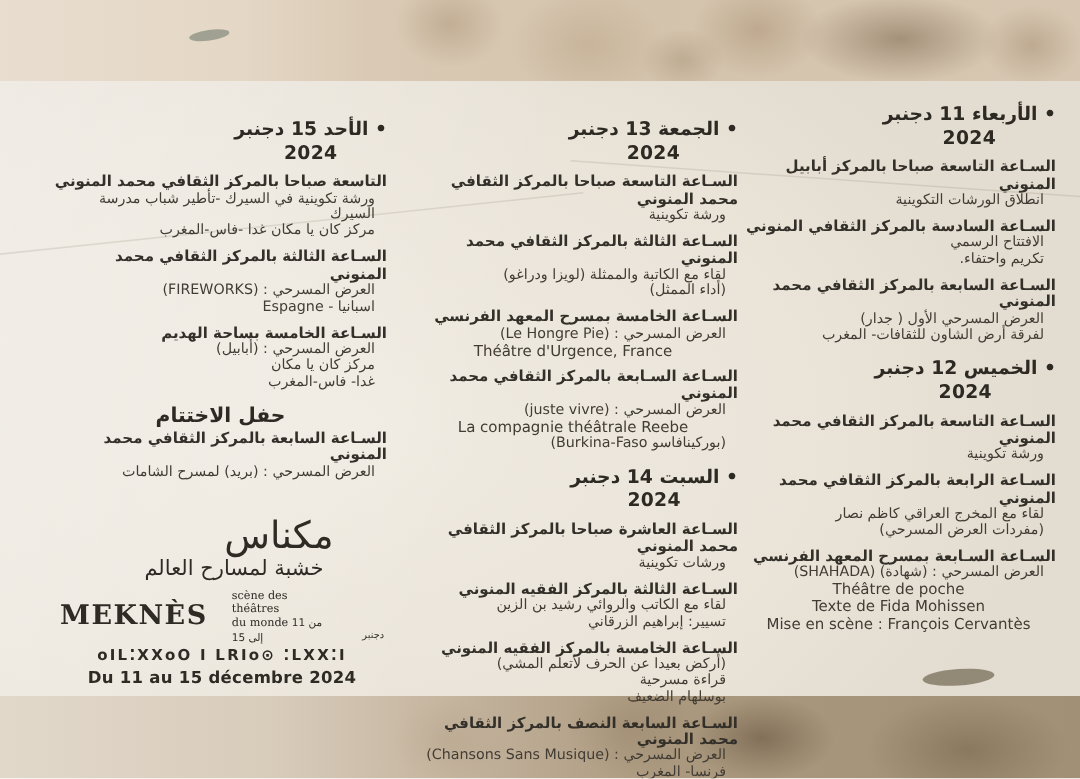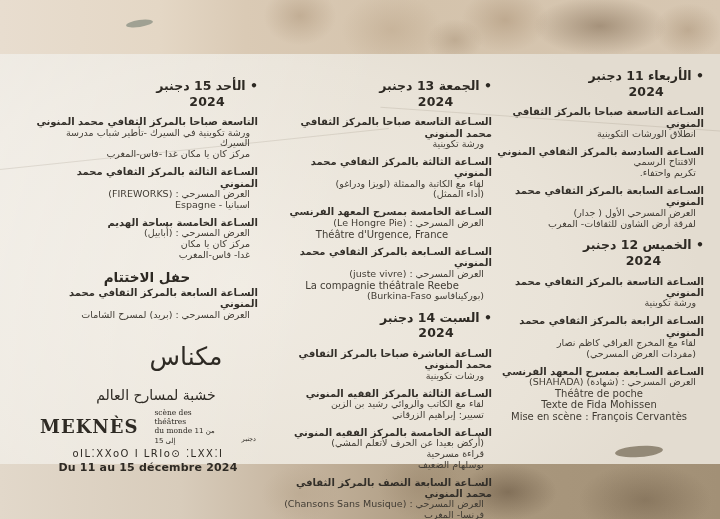--- a/index.html
+++ b/index.html
@@ -55,27 +55,27 @@
   .ln.b{font-weight:bold;font-size:10px;color:#332f29;}
   .para .ln:not(.b):not(.lat){padding-right:8px;}
   .ln.lat{direction:ltr;text-align:center;font-size:10px;}
   .block.date{width:fit-content;margin:8px 0 7px;}
   .block.date:first-child{margin-top:0;}
   .date .ln{font-weight:bold;font-size:12.5px;line-height:1.25;color:#2d2923;letter-spacing:.2px;}
   .date .d2{text-align:center;}
   
   .logo{position:absolute;left:40px;top:344px;width:216px;text-align:center;color:#2e2a24;}
   .logo-ar-big{font-size:25px;line-height:1.05;transform:translateX(38px);}
-  .logo-ar-sub{font-size:14px;margin-top:17px;transform:translateX(8px);}
+  .logo-ar-sub{font-size:14px;margin-top:1px;transform:translateX(8px);}
   .logo-row{margin-top:5px;display:flex;align-items:center;justify-content:center;gap:16px;direction:ltr;}
   .logo-latin{font-family:"DejaVu Serif","Liberation Serif",serif;font-size:18px;font-weight:600;letter-spacing:1px;}
   .logo-small{font-family:"DejaVu Serif","Liberation Serif",serif;font-size:7.5px;line-height:1.2;text-align:left;}
   .logo-small .ar-sm{font-family:"DejaVu Sans",sans-serif;font-size:7px;}
   .ar-month{font-size:6.5px;align-self:flex-end;margin-bottom:2px;}
-  .logo-tifinagh{font-size:10px;font-weight:normal;letter-spacing:1.5px;margin-top:3px;white-space:nowrap;}
+  .logo-tifinagh{font-size:10px;font-weight:bold;letter-spacing:1.5px;margin-top:3px;white-space:nowrap;}
   .logo-fr-dates{font-size:11px;font-weight:bold;margin-top:2px;letter-spacing:.2px;}
 </style>
 </head>
 <body>
 
 <div class="stage">
   <div class="bg-top"></div>
   <div class="bg-right"></div>
   <div class="bg-bottom"></div>
   <div class="crease c1"></div>
@@ -161,21 +161,21 @@
         <div class="ln">العرض المسرحي : (Chansons Sans Musique)</div>
         <div class="ln">فرنسا- المغرب</div>
       </div>
     </div>
   <div class="col col-right">
       <div class="block date">
         <div class="ln d1">• الأربعاء 11 دجنبر</div>
         <div class="ln d2">2024</div>
       </div>
       <div class="block para">
-        <div class="ln b">السـاعة التاسعة صباحا بالمركز الثقافي المنوني</div>
+        <div class="ln b">السـاعة التاسعة صباحا بالمركز أبابيل المنوني</div>
         <div class="ln">انطلاق الورشات التكوينية</div>
       </div>
       <div class="block para">
         <div class="ln b">السـاعة السادسة بالمركز الثقافي المنوني</div>
         <div class="ln">الافتتاح الرسمي</div>
         <div class="ln">تكريم واحتفاء.</div>
       </div>
       <div class="block para">
         <div class="ln b">السـاعة السابعة بالمركز الثقافي محمد المنوني</div>
         <div class="ln">العرض المسرحي الأول ( جدار)</div>

